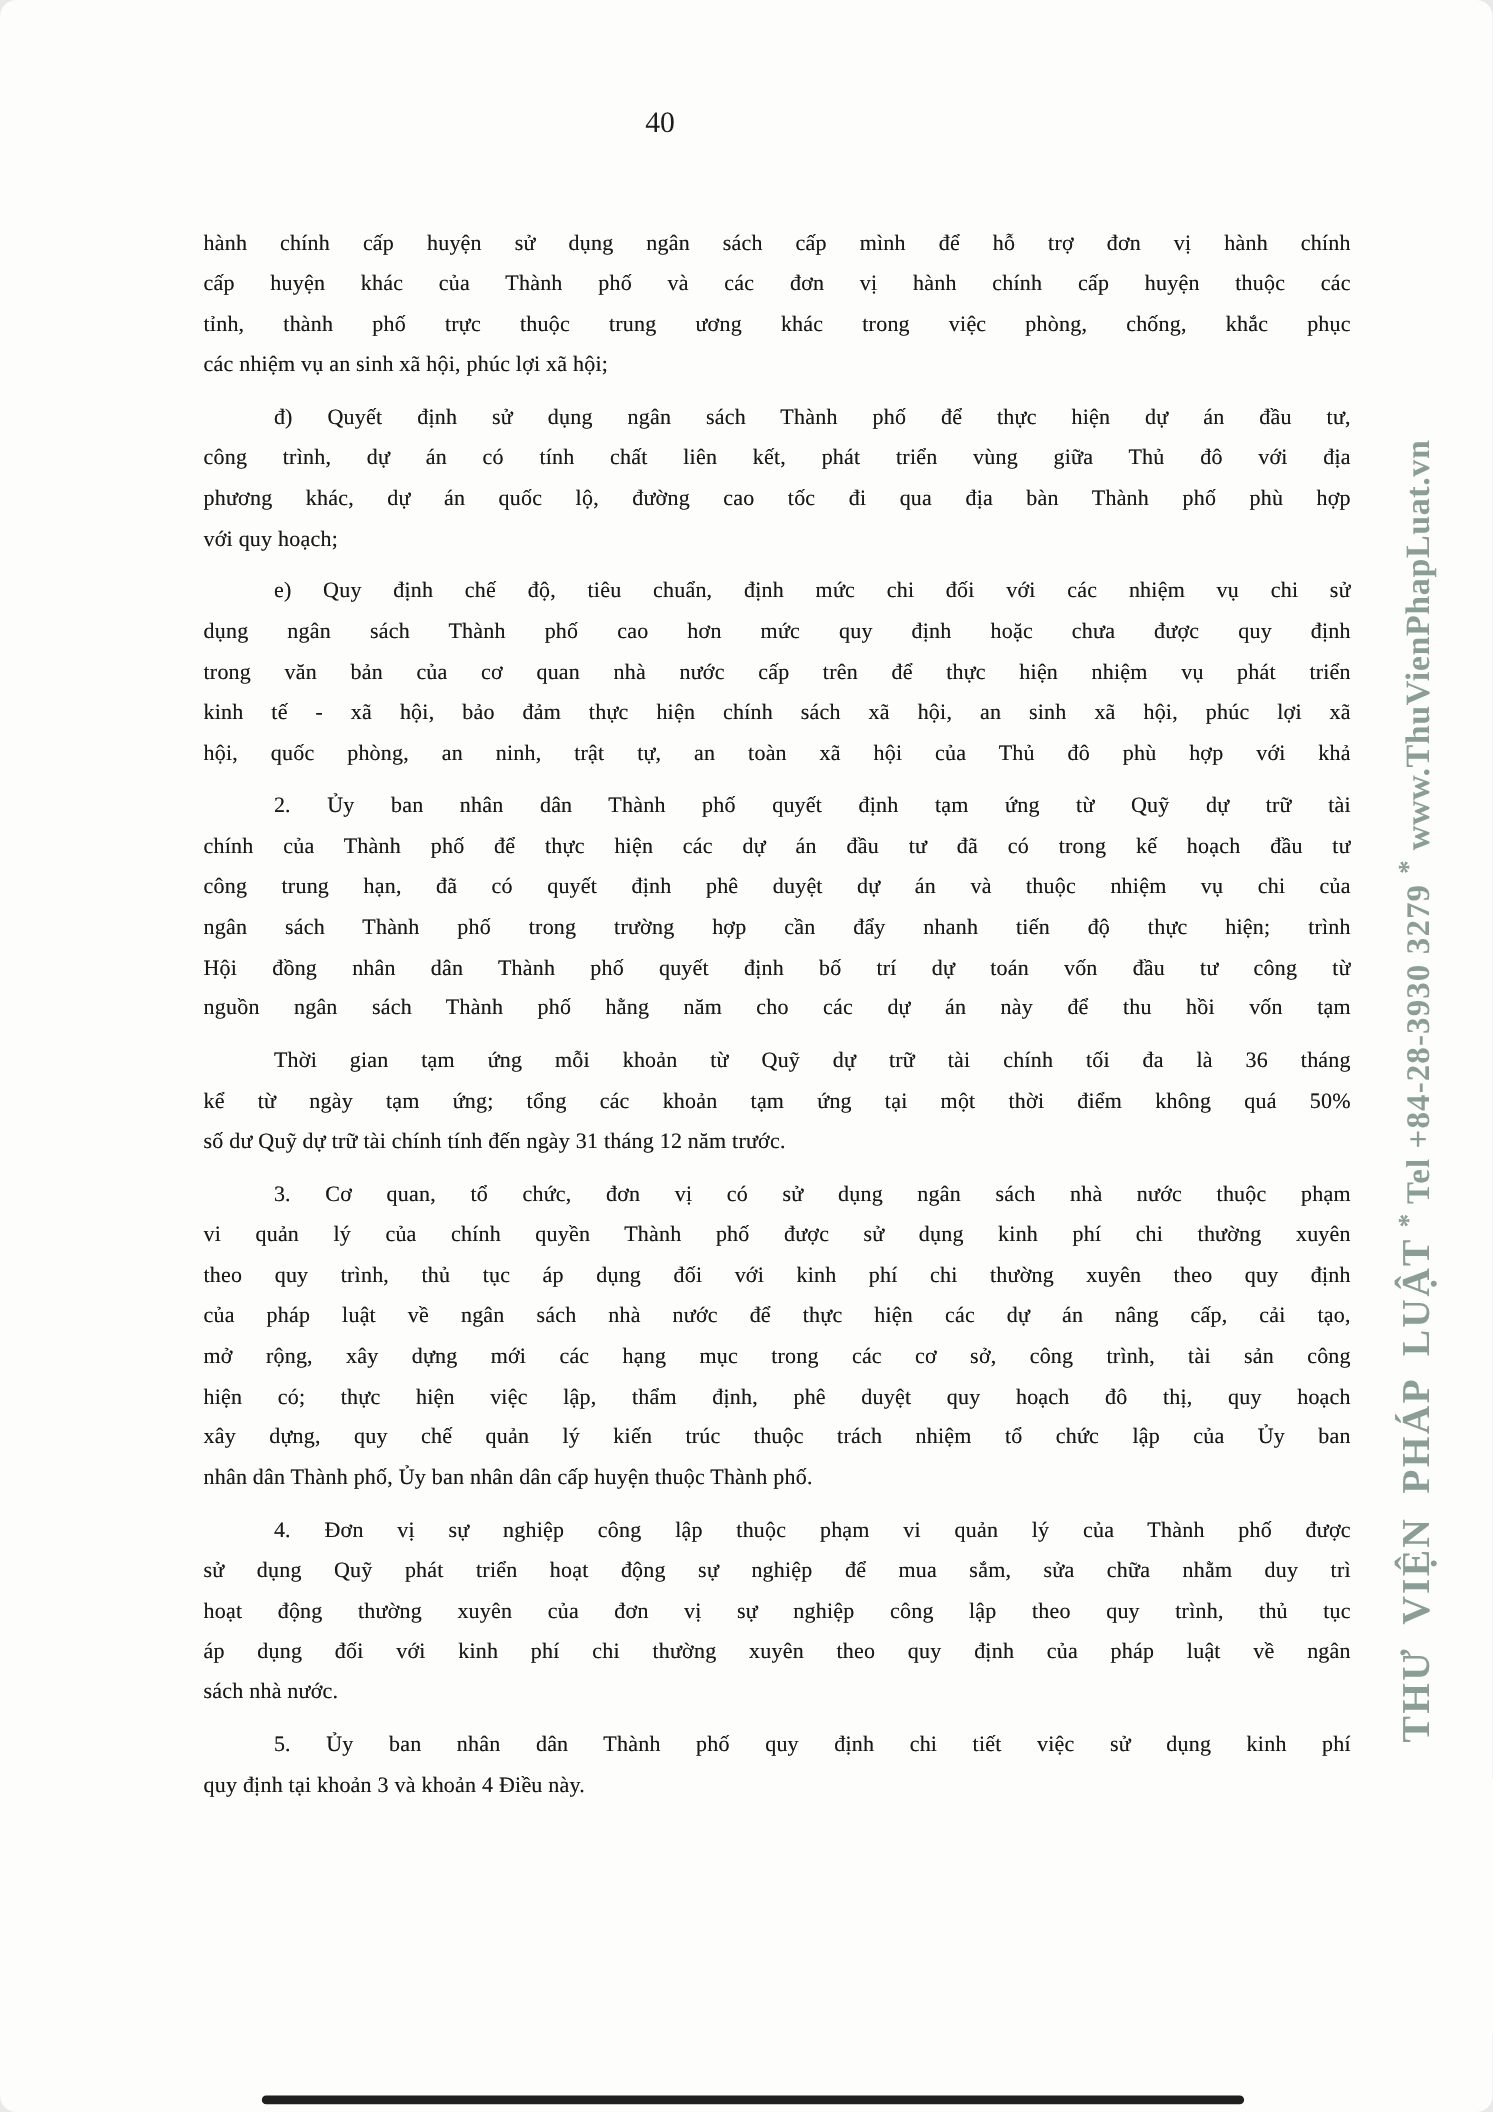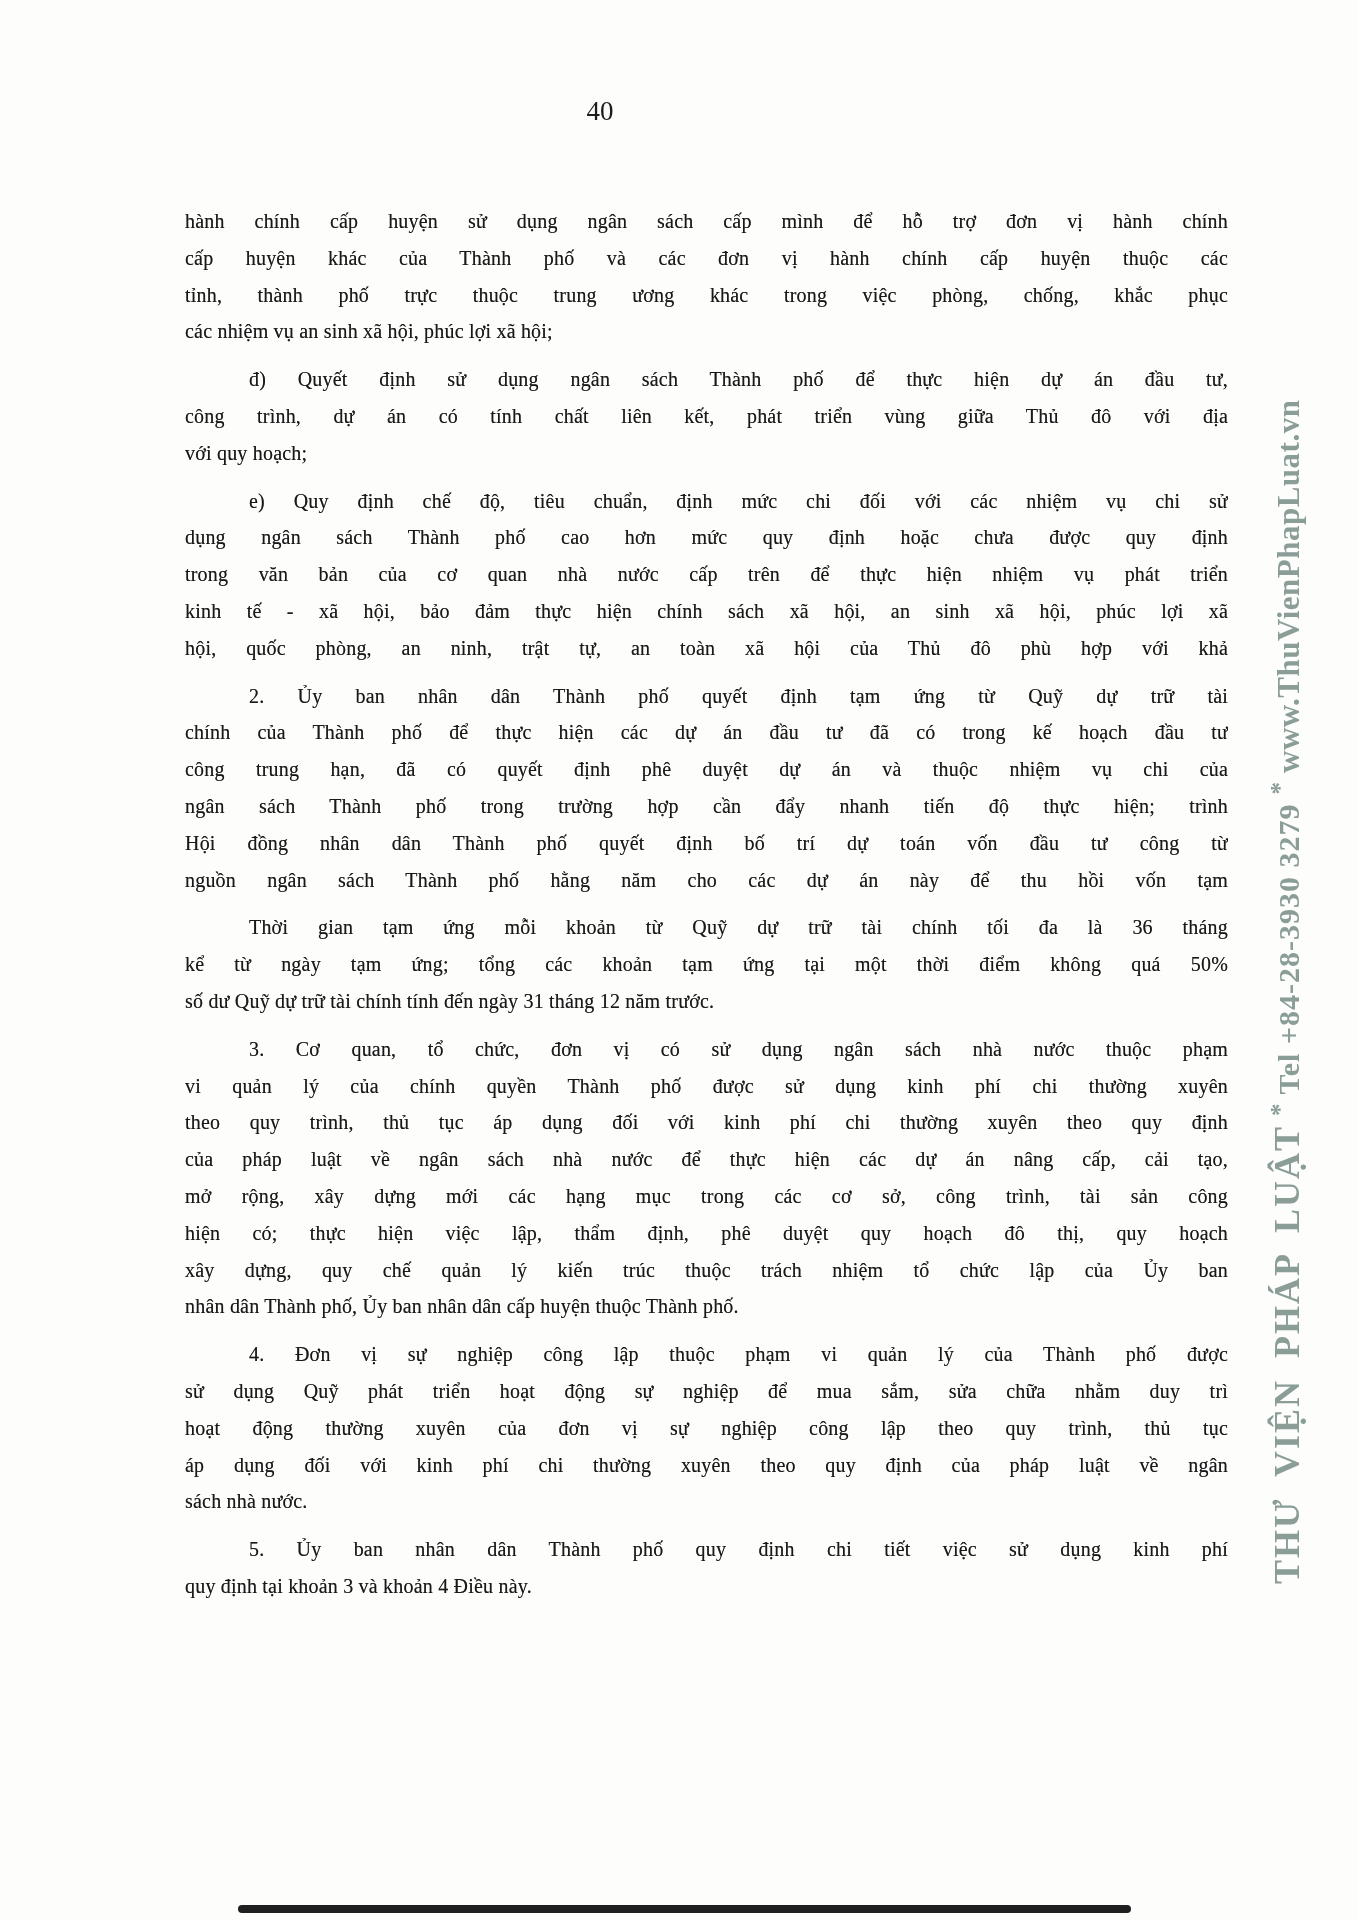--- a/index.html
+++ b/index.html
@@ -4,20 +4,21 @@
 <style>
   html,body{margin:0;padding:0;background:#e9e9e9;}
   .page{
     position:relative;
     width:1357px;height:1920px;
     margin:0 auto;
     background:#fdfdfc;
     font-family:"Liberation Serif","DejaVu Serif",serif;
     color:#191919;
     overflow:hidden;
+    border-radius:15px;
   }
   .page-number{
     position:absolute;left:558px;top:96px;width:84px;
     text-align:center;font-size:27px;color:#1c1c1c;
   }
   .document-body{
     position:absolute;left:185px;top:203px;width:1043px;
   }
   .para{margin:0 0 11px 0;}
   .line{
@@ -60,20 +61,21 @@
   <div class="document-body">
       <div class="para">
         <div class="line first">hành chính cấp huyện sử dụng ngân sách cấp mình để hỗ trợ đơn vị hành chính</div>
         <div class="line">cấp huyện khác của Thành phố và các đơn vị hành chính cấp huyện thuộc các</div>
         <div class="line">tỉnh, thành phố trực thuộc trung ương khác trong việc phòng, chống, khắc phục</div>
         <div class="line last">các nhiệm vụ an sinh xã hội, phúc lợi xã hội;</div>
       </div>
       <div class="para indent">
         <div class="line first">đ) Quyết định sử dụng ngân sách Thành phố để thực hiện dự án đầu tư,</div>
         <div class="line">công trình, dự án có tính chất liên kết, phát triển vùng giữa Thủ đô với địa</div>
+        <div class="line">phương khác, dự án quốc lộ, đường cao tốc đi qua địa bàn Thành phố phù hợp</div>
         <div class="line last">với quy hoạch;</div>
       </div>
       <div class="para indent">
         <div class="line first">e) Quy định chế độ, tiêu chuẩn, định mức chi đối với các nhiệm vụ chi sử</div>
         <div class="line">dụng ngân sách Thành phố cao hơn mức quy định hoặc chưa được quy định</div>
         <div class="line">trong văn bản của cơ quan nhà nước cấp trên để thực hiện nhiệm vụ phát triển</div>
         <div class="line">kinh tế - xã hội, bảo đảm thực hiện chính sách xã hội, an sinh xã hội, phúc lợi xã</div>
         <div class="line">hội, quốc phòng, an ninh, trật tự, an toàn xã hội của Thủ đô phù hợp với khả</div>
       </div>
       <div class="para indent">

